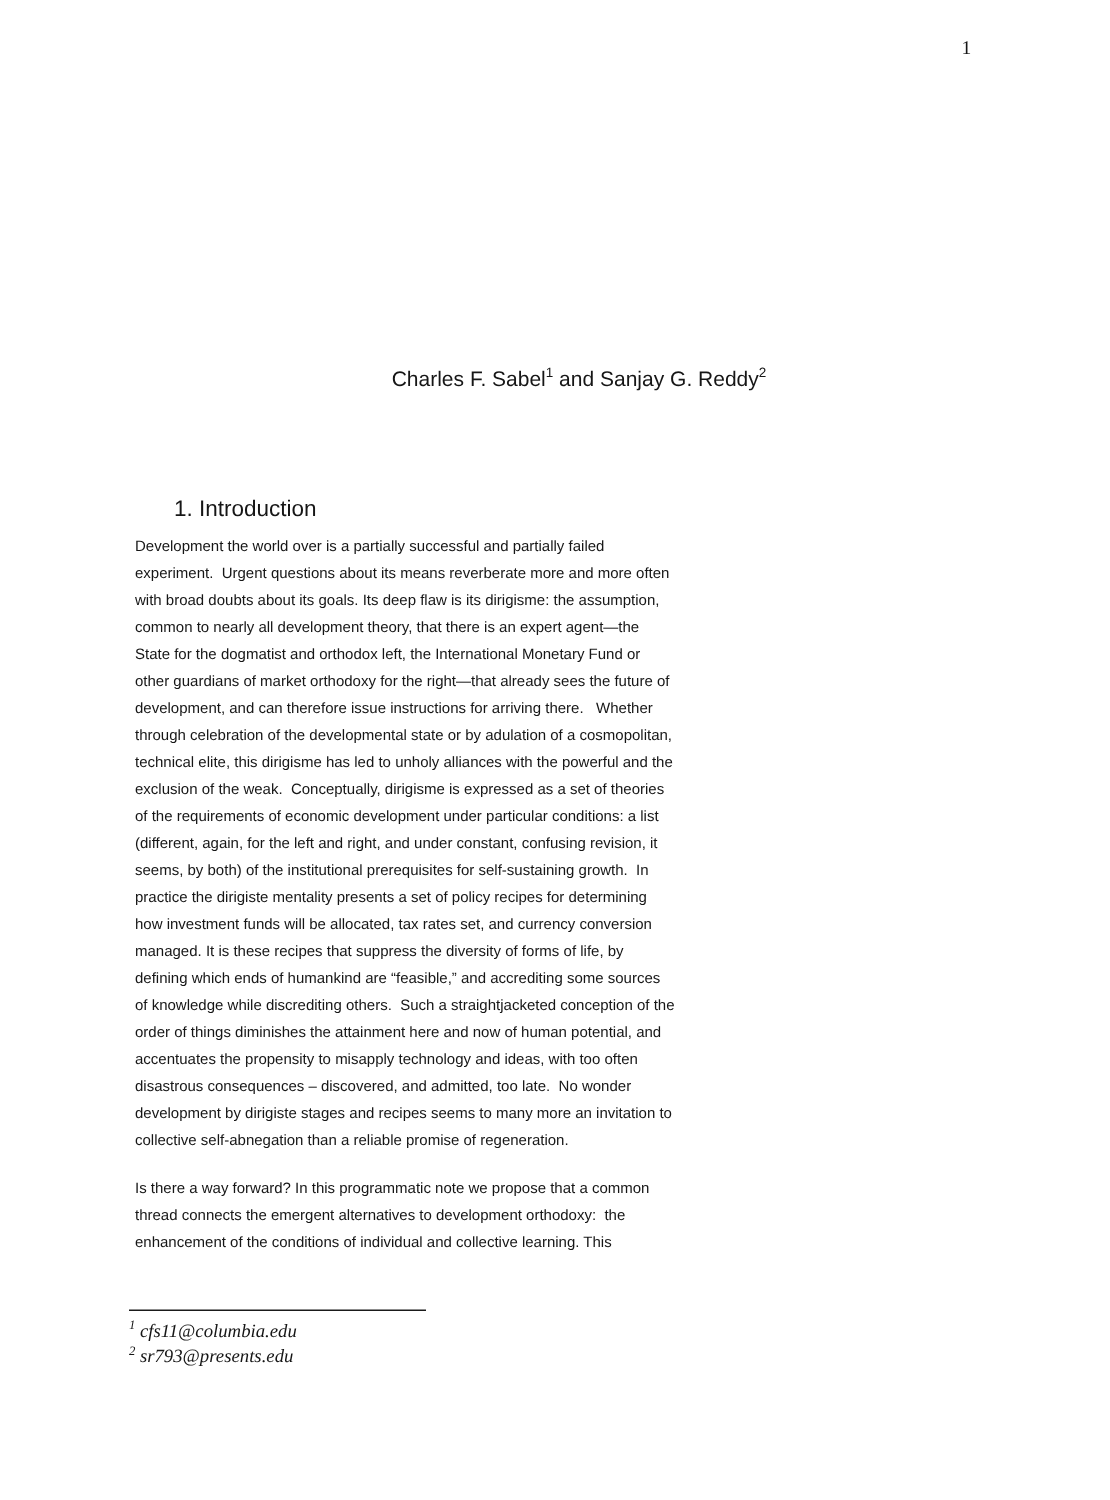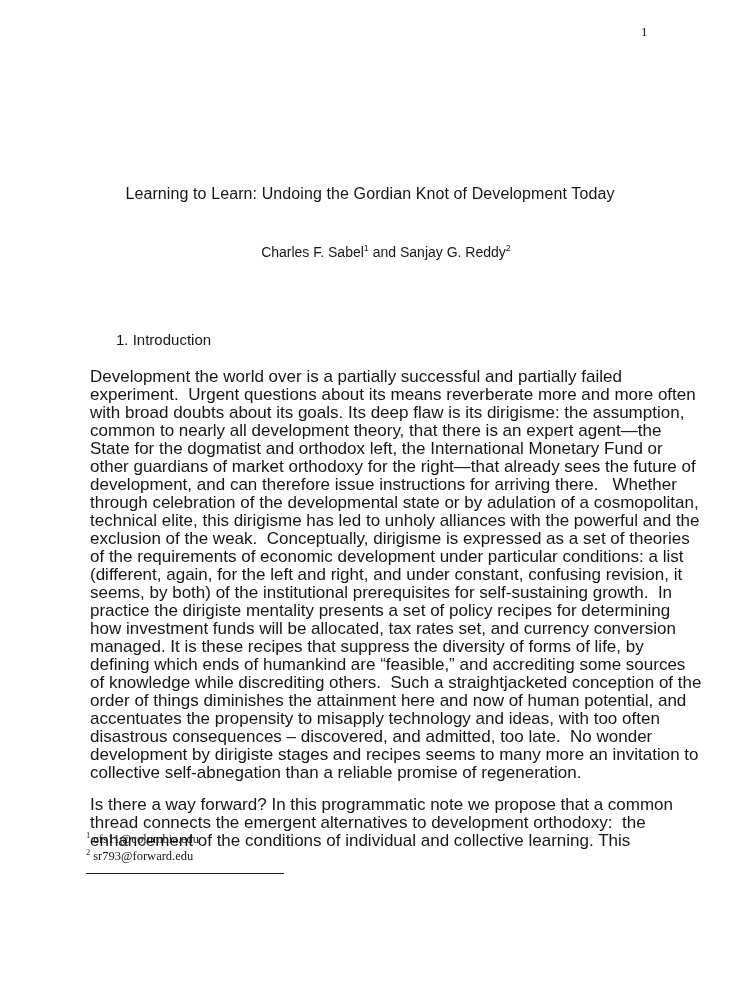--- a/index.html
+++ b/index.html
@@ -43,63 +43,63 @@
   }
   .section-heading {
     position: absolute;
     top: 331px;
     left: 90px;
     font-size: 15px;
     margin-left: 26px;
   }
   .body-block {
     position: absolute;
-    top: 368px;
+    top: 356px;
     left: 90px;
     width: 600px;
-    font-size: 17px;
+    font-size: 10px;
     line-height: 18px;
   }
   .para {
     white-space: pre;
   }
   .para + .para {
     margin-top: 14px;
   }
   .footnote-rule {
     position: absolute;
     top: 873px;
     left: 86px;
     width: 198px;
     height: 0;
     border-top: 1.6px solid #1a1a1a;
   }
   .footnotes {
     position: absolute;
-    top: 831px;
+    top: 879px;
     left: 86px;
     font-family: "Liberation Serif", serif;
     font-size: 12.5px;
     line-height: 17px;
+    font-style: italic;
   }
   .footnote sup {
     font-size: 8.5px;
     vertical-align: super;
     line-height: 0;
     margin-right: 3px;
   }
 </style>
 </head>
 <body>
 
 <div class="page">
 
   <div class="page-number">1</div>
 
-  <div class="doc-title">Learning to Learn: Undoing the Gordian Knot of Development Today</div>
 
   <div class="authors-line">
     <span>Charles F. Sabel</span><sup>1</sup><span> and </span><span>Sanjay G. Reddy</span><sup>2</sup>
   </div>
 
   <div class="section-heading">1. Introduction</div>
 
   <div class="body-block">
     <div class="para">Development the world over is a partially successful and partially failed
 experiment.  Urgent questions about its means reverberate more and more often
@@ -126,16 +126,16 @@
 collective self-abnegation than a reliable promise of regeneration.</div>
     <div class="para">Is there a way forward? In this programmatic note we propose that a common
 thread connects the emergent alternatives to development orthodoxy:  the
 enhancement of the conditions of individual and collective learning. This</div>
   </div>
 
   <div class="footnote-rule"></div>
 
   <div class="footnotes">
     <div class="footnote"><sup>1</sup><span>cfs11@columbia.edu</span></div>
-    <div class="footnote"><sup>2</sup><span>sr793@forward.edu</span></div>
+    <div class="footnote"><sup>2</sup><span>sr793@presents.edu</span></div>
   </div>
 
 </div>
 
 </body></html>

